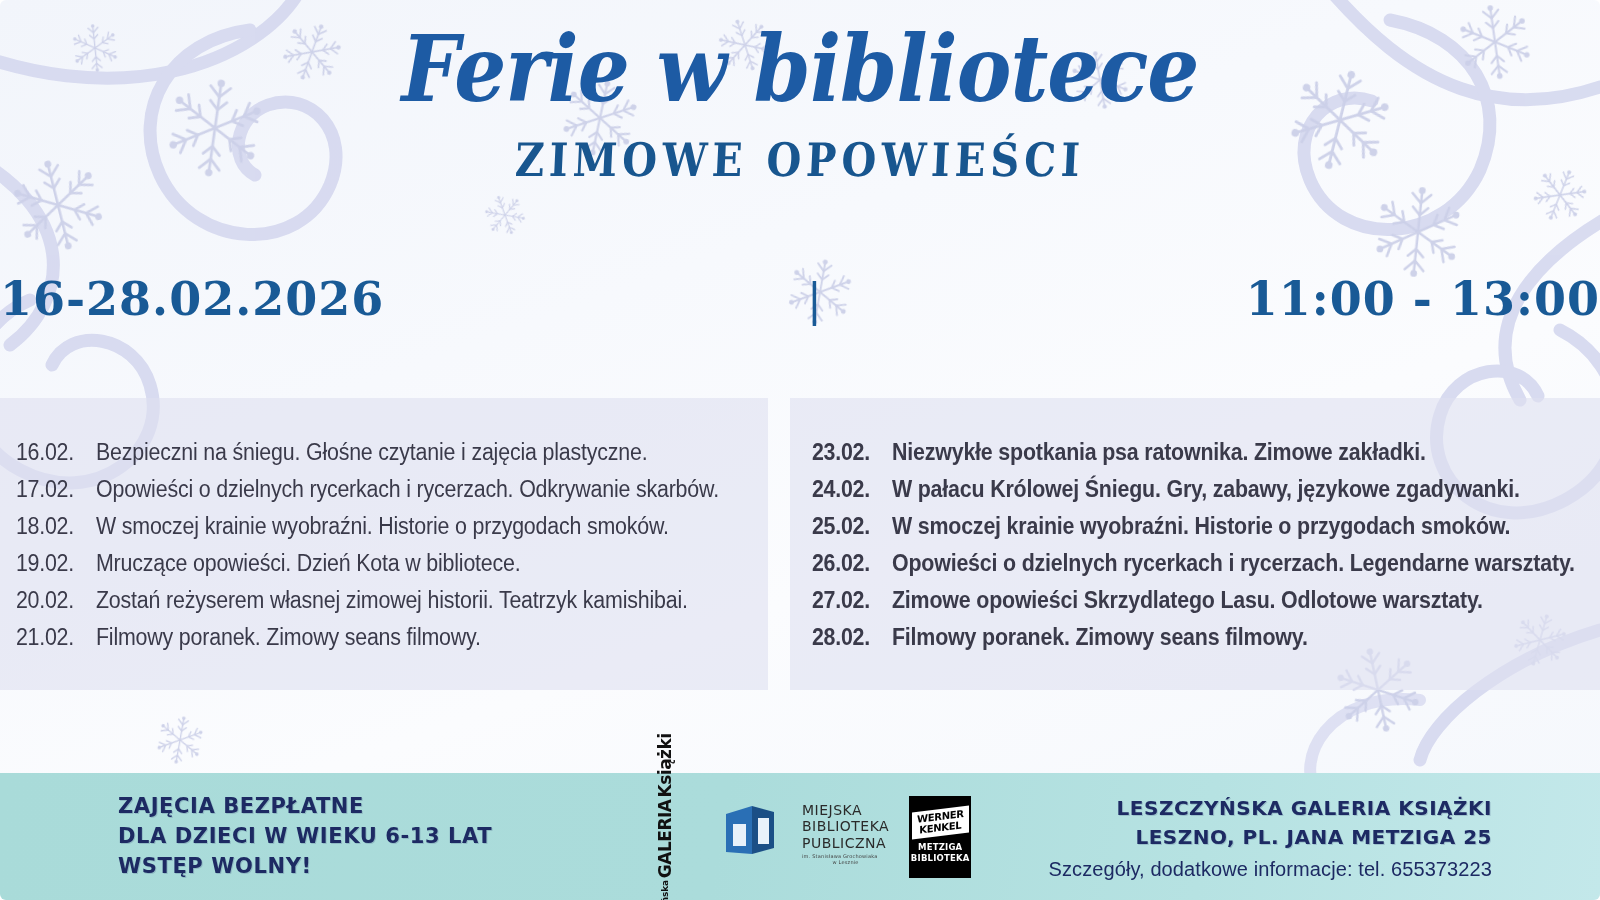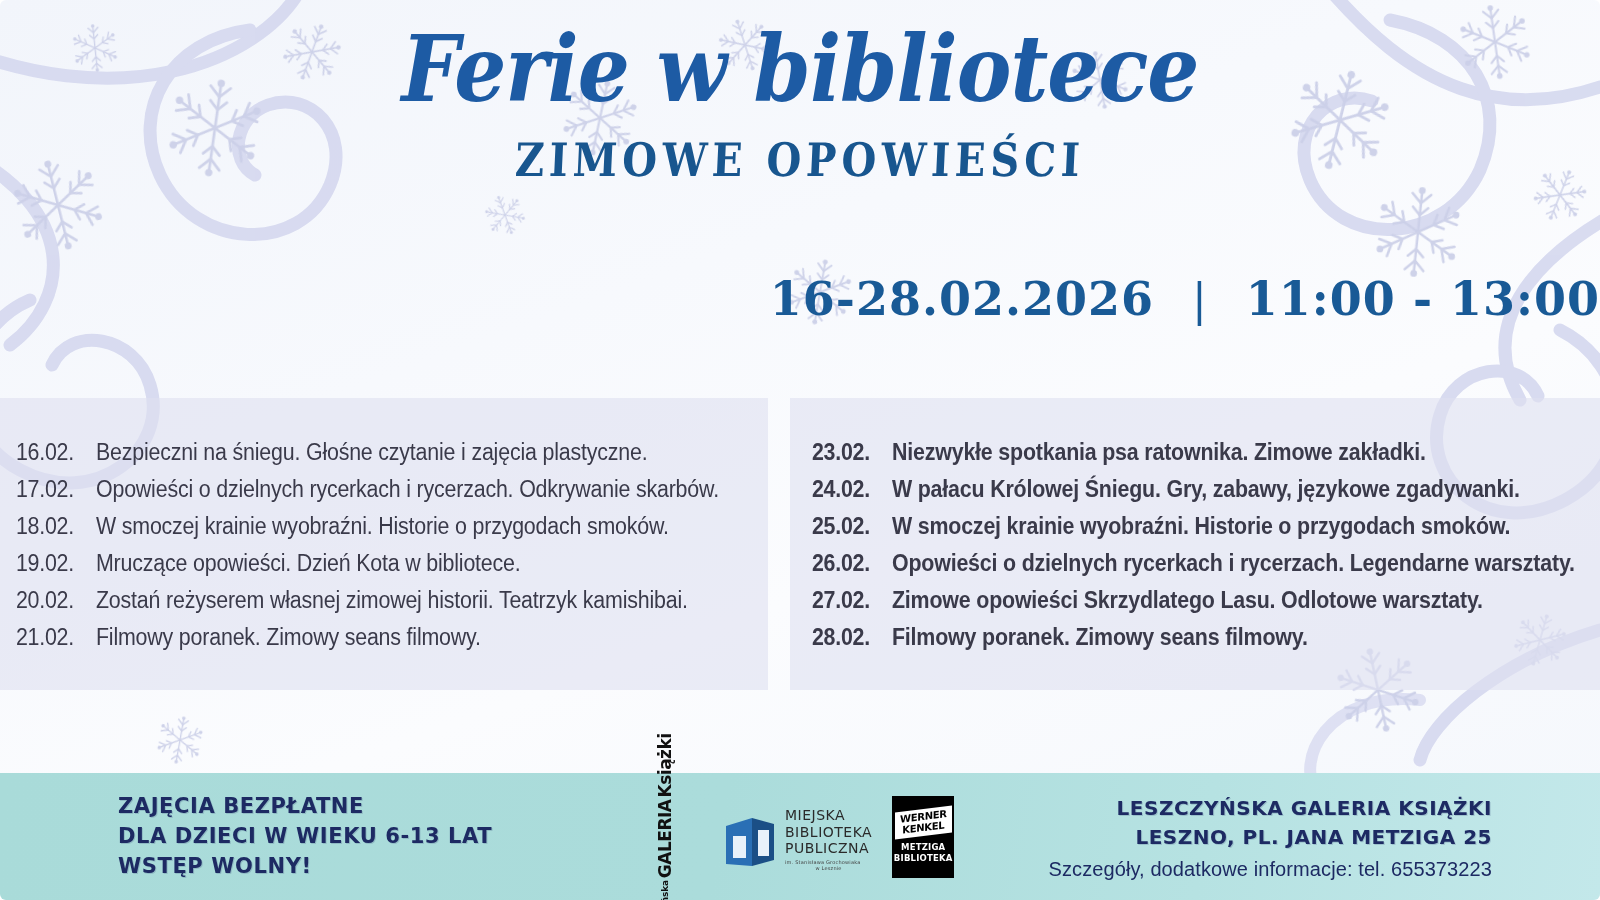--- a/index.html
+++ b/index.html
@@ -57,21 +57,21 @@
   }
 
   .datetime {
     position: absolute;
     top: 272px;
     left: 0; right: 0;
     text-align: center;
     z-index: 3;
     display: flex;
     align-items: center;
-    justify-content: flex-end;
+    justify-content: space-between;
     gap: 38px;
     font-family: "DejaVu Serif", serif;
     font-weight: bold;
     font-size: 46px;
     color: #195a96;
     letter-spacing: 1px;
   }
   .datetime .sep {
     font-weight: normal;
     font-size: 44px;
@@ -173,22 +173,22 @@
     white-space: nowrap;
     color: #111;
     font-family: "DejaVu Sans", sans-serif;
   }
   .logo-lgk .small { font-size: 9px; font-weight: bold; letter-spacing: -0.2px; }
   .logo-lgk .big   { font-size: 17px; font-weight: bold; letter-spacing: -0.5px; }
 
   
   .logo-mbp {
     display: flex;
-    align-items: flex-end;
-    gap: 7px;
+    align-items: flex-start;
+    gap: 24px;
     height: 70px;
   }
   .logo-mbp .mark { width: 56px; height: 58px; }
   .logo-mbp .txt {
     font-family: "DejaVu Sans", sans-serif;
     color: #2a2a2a;
     line-height: 1.18;
   }
   .logo-mbp .txt .l { font-size: 14px; letter-spacing: 0.5px; }
   .logo-mbp .txt .sub1 { font-size: 5px; margin-top: 3px; letter-spacing: 0.2px; color: #444; }

